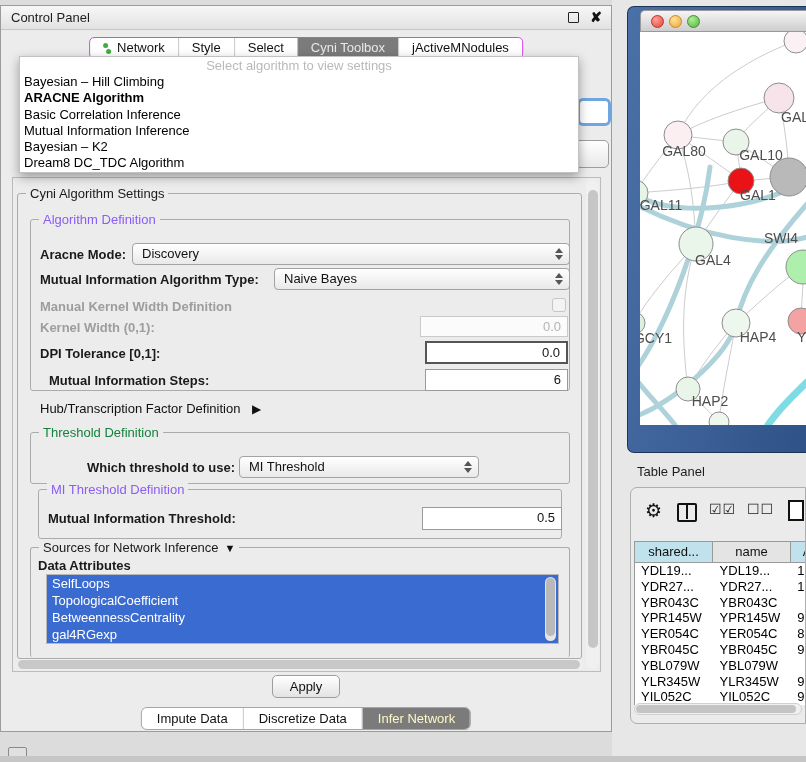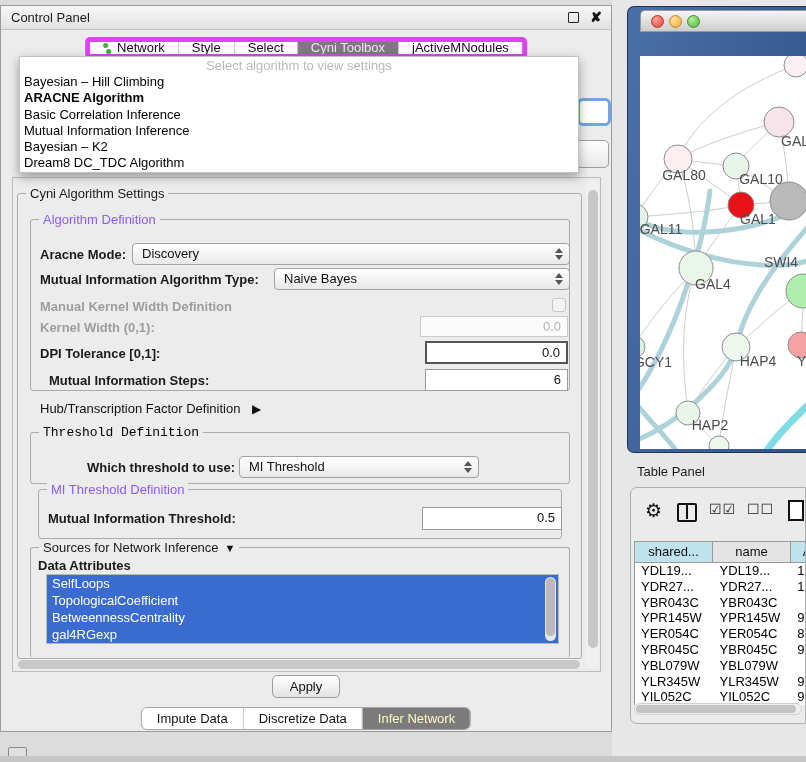--- a/index.html
+++ b/index.html
@@ -15,39 +15,39 @@
             background:#ececec; border:1px solid #9b9b9b; }
   .cp-titlebar { position:absolute; left:0; top:0; right:0; height:24px;
                  background:linear-gradient(#f7f7f7,#e2e2e2); border-bottom:1px solid #c6c6c6; }
   .cp-title { position:absolute; left:10px; top:4px; font-size:13px; color:#1d1d1d; }
   .cp-float { position:absolute; right:32px; top:6px; width:11px; height:11px;
               border:1.5px solid #222; border-radius:1px; }
   .cp-close { position:absolute; right:9px; top:3px; font-size:14px; font-weight:bold; color:#111; }
 
   
   .tabbar { position:absolute; top:31px; left:50%; transform:translateX(-50%);
-            display:flex; height:22px; background:#fff; border:5px solid #d946ef;
+            display:flex; height:22px; background:#fff; border:1px solid #d946ef;
             border-radius:5px; overflow:hidden; }
   .ttab { padding:0 13px; line-height:20px; font-size:13px; color:#111;
           border-left:1px solid #c9c9c9; white-space:nowrap; display:flex; align-items:center; gap:5px;}
   .ttab:first-child { border-left:none; }
   .ttab.sel { background:#7b7b7b; color:#e9e9e9; }
   .ticon { display:none; }
   .ticon.net { display:inline-block; width:9px; height:11px; position:relative; }
   .ticon.net::before { content:""; position:absolute; left:0; top:0; width:5px; height:5px;
                        border-radius:50%; background:#3fae3f; box-shadow:3px 6px 0 #3fae3f; }
 
   
   .scrollpane { position:absolute; left:11px; top:171px; width:589px; height:495px;
                 background:#ececec; border:1px solid #bcbcbc; }
   .grp { position:absolute; border:1px solid #ababab; border-radius:3px; }
   .gtitle { position:absolute; top:-8px; left:8px; background:#ececec; padding:0 4px;
             font-size:13px; color:#1a1a1a; white-space:nowrap; }
   .gtitle.blue { color:#8b5cf6; }
-  .gtitle.green { color:#000000;font-family:Liberation Mono, monospace; }
+  .gtitle.green { color:#15803d; }
   .lbl { position:absolute; font-size:13px; font-weight:bold; color:#1a1a1a; white-space:nowrap; }
   .lbl.dis { color:#9d9d9d; }
 
   .combo { position:absolute; height:22px; border:1px solid #a3a3a3; border-radius:4px;
            background:linear-gradient(#ffffff,#e9e9e9); font-size:13px; line-height:20px;
            padding-left:9px; color:#111; }
   .spin { position:absolute; right:6px; top:3px; width:9px; height:14px; }
   .spin::before { content:""; position:absolute; left:1px; top:1px;
                   border-left:4px solid transparent; border-right:4px solid transparent;
                   border-bottom:5px solid #555; }
@@ -114,21 +114,21 @@
             background:linear-gradient(100deg,#4a70a8,#2f5288);
             border-radius:7px 0 0 7px; border-left:1px solid #1e3356;
             border-top:1px solid #1e3356; border-bottom:1px solid #1e3356; }
   .net-titlebar { position:absolute; left:12px; top:3px; right:0; height:22px;
                   background:linear-gradient(#f5f5f5,#cdcdcd); border:1px solid #999;
                   border-right:none; border-radius:5px 0 0 0; }
   .tl { position:absolute; top:4px; width:13px; height:13px; border-radius:50%; }
   .tl.red    { left:10px;  background:radial-gradient(circle at 35% 30%,#ff9f96,#e4453a); border:1px solid #b2362e; }
   .tl.yellow { left:28px; background:radial-gradient(circle at 35% 30%,#ffe092,#efa83c); border:1px solid #c08a30; }
   .tl.green  { left:46px; background:radial-gradient(circle at 35% 30%,#b4eb9a,#53b43e); border:1px solid #3f8f30; }
-  .net-canvas { position:absolute; left:12px; top:25px; width:167px; height:393px; background:#fff;margin-top:24px; }
+  .net-canvas { position:absolute; left:12px; top:25px; width:167px; height:393px; background:#fff; }
 
   
   .tp-title { position:absolute; left:637px; top:464px; font-size:13px; color:#1d1d1d; }
   .tpanel { position:absolute; left:630px; top:487px; width:176px; height:237px;
             background:#ebebeb; border:1px solid #aeaeae; border-radius:7px 0 0 7px; overflow:hidden; }
   .tp-toolbar { position:absolute; left:0; top:8px; right:0; height:36px; }
   .tb-gear { position:absolute; left:14px; top:3px; font-size:19px; color:#111; }
   .tb-cols { position:absolute; left:46px; top:7px; width:20px; height:19px;
              border:2.5px solid #111; border-radius:2px; }
   .tb-cols::before { content:""; position:absolute; left:6.5px; top:0; width:2.5px; height:14px; background:#111; }

